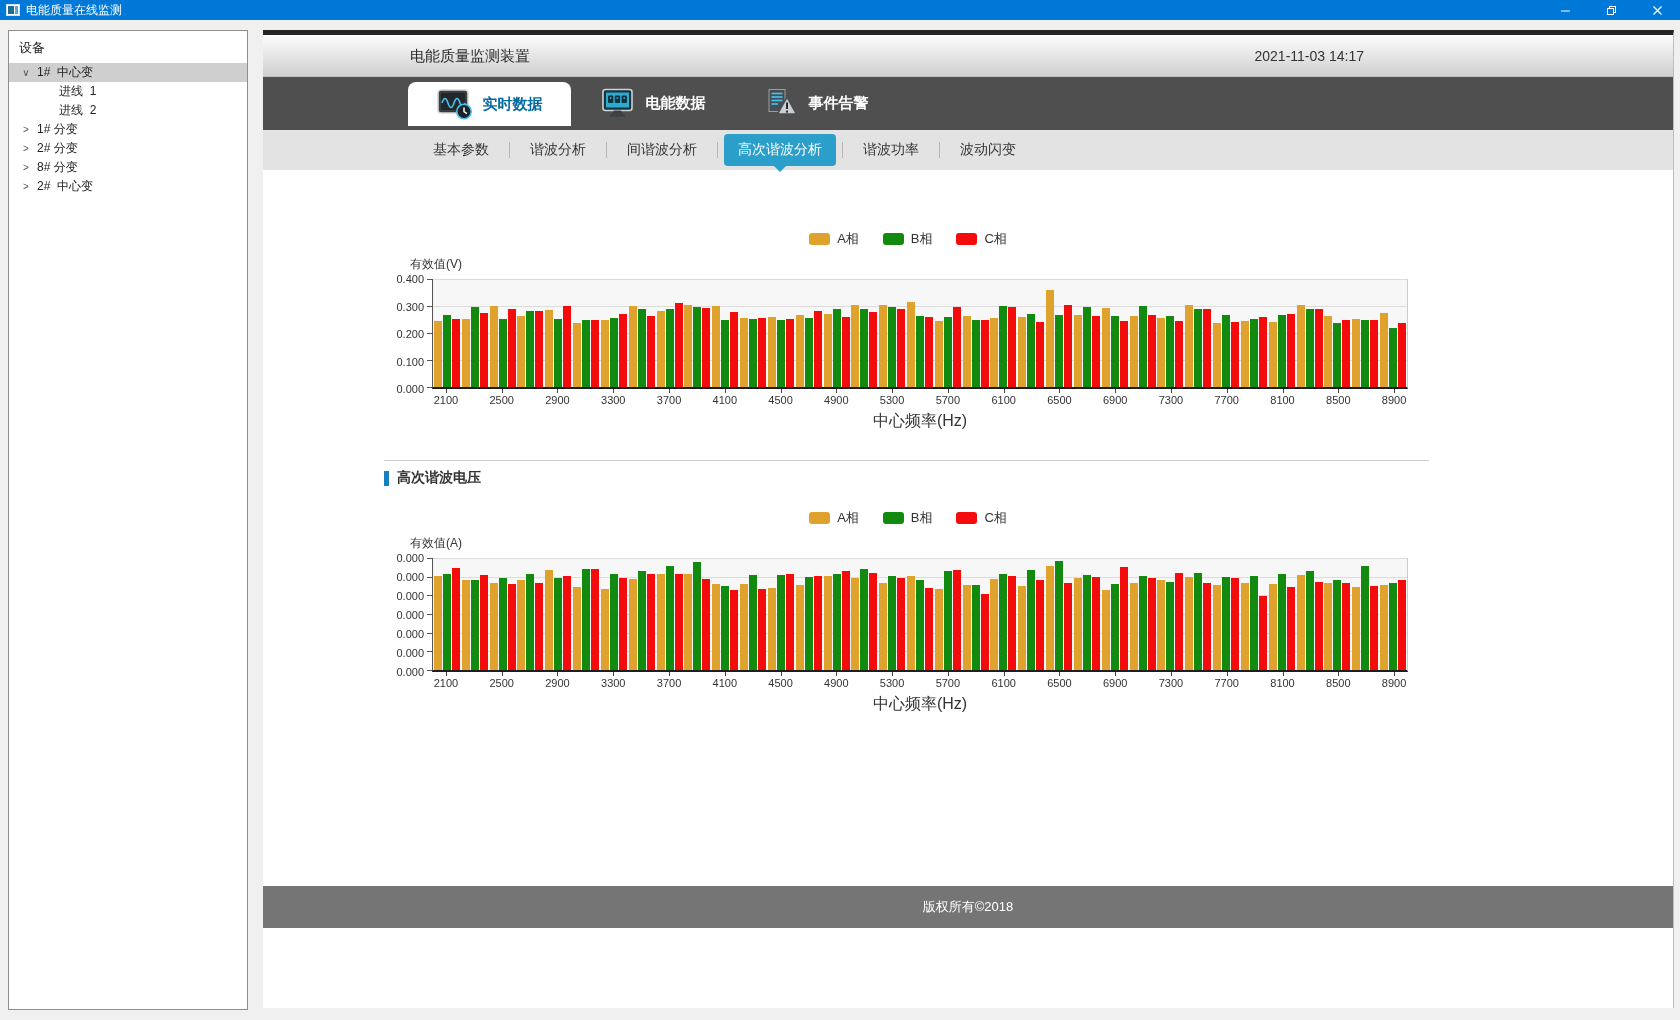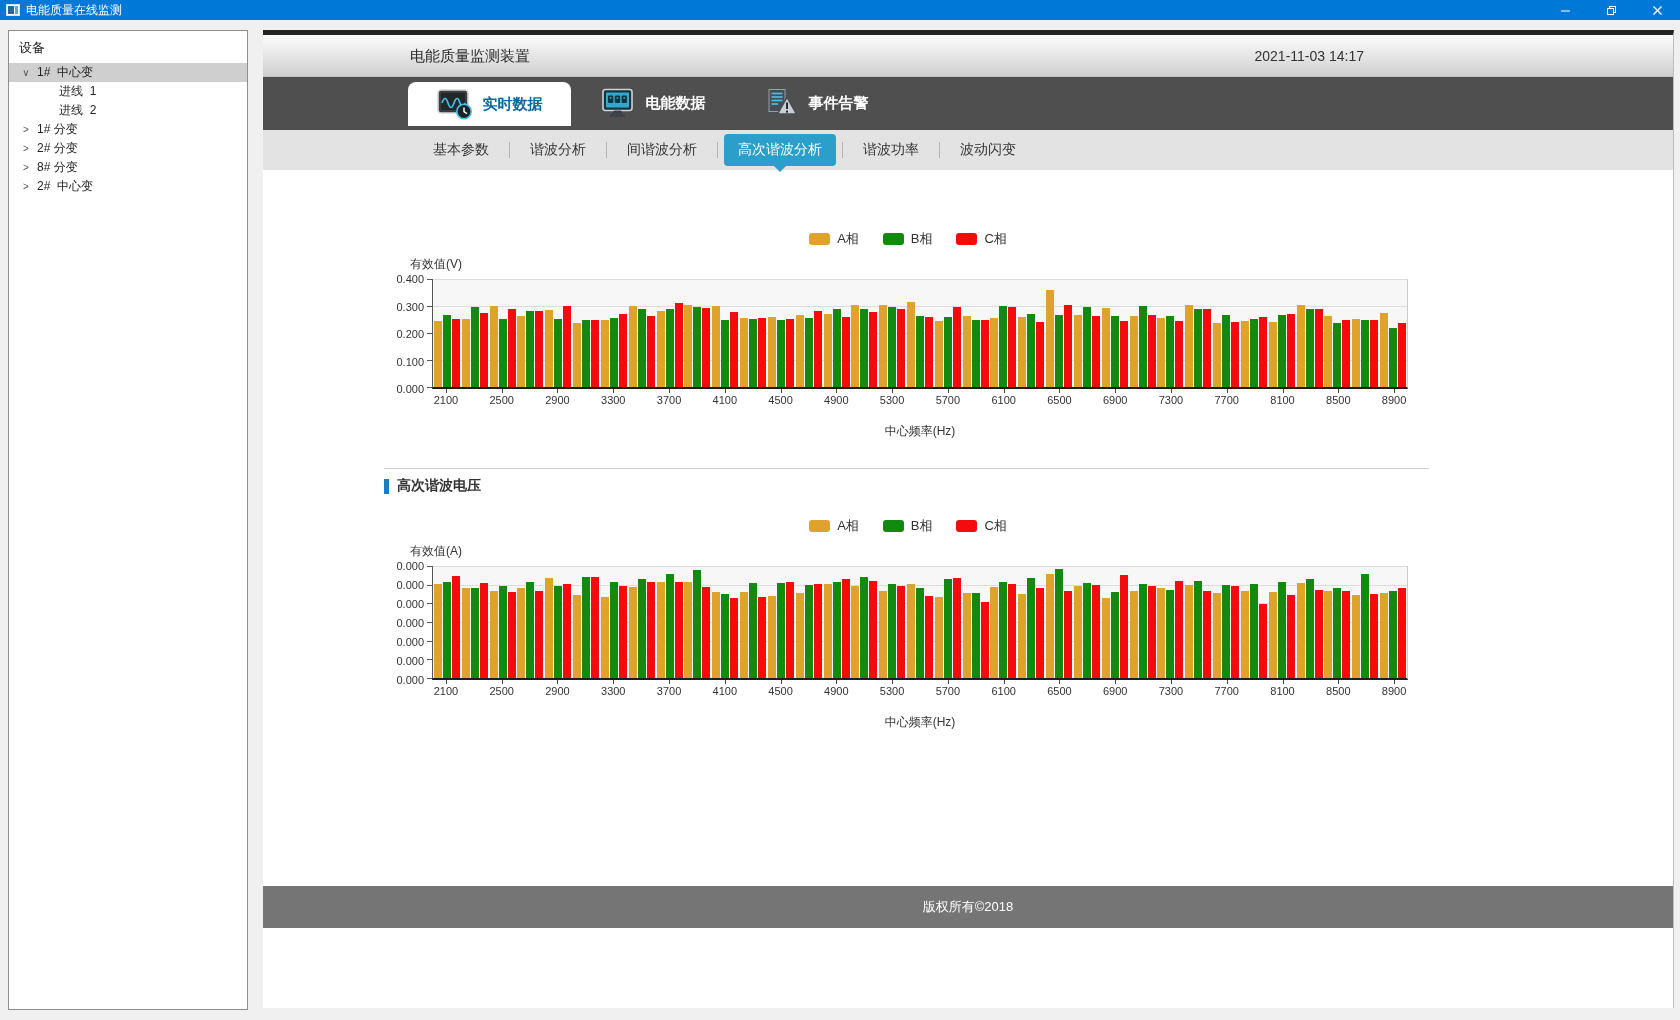--- a/index.html
+++ b/index.html
@@ -67,21 +67,21 @@
   .ytick-label { position:absolute; right:calc(100% + 9px); width:42px; text-align:right;
     font-size:11px; color:#333; }
   .ytick-mark { position:absolute; left:-6px; width:5px; height:1px; background:#555; }
   .bars { position:absolute; left:0; bottom:0; width:100%; height:100%;
     display:flex; align-items:flex-end; }
   .bar-group { flex:1 1 0; display:flex; justify-content:center; align-items:flex-end; gap:1px; height:100%; }
   .bar { width:8px; }
   .xrow { position:relative; width:976px; height:18px; }
   .xtick-mark { position:absolute; top:0; width:1px; height:4px; background:#444; }
   .xtick-label { position:absolute; top:5px; transform:translateX(-50%); font-size:11px; color:#333; }
-  .xaxis-title { width:976px; text-align:center; font-size:12px; color:#333; margin-top:16px; }
+  .xaxis-title { width:976px; text-align:center; font-size:16px; color:#333; margin-top:4px; }
   .divider { margin:28px 0 0 121px; width:1045px; height:1px; background:#cfcfcf; }
 
   
   .footer { position:absolute; left:0; bottom:80px; width:100%; height:42px; background:#757575;
     display:flex; align-items:center; justify-content:center; color:#fff; font-size:13px; }
 </style>
 </head>
 <body>
 
 <div class="titlebar">

